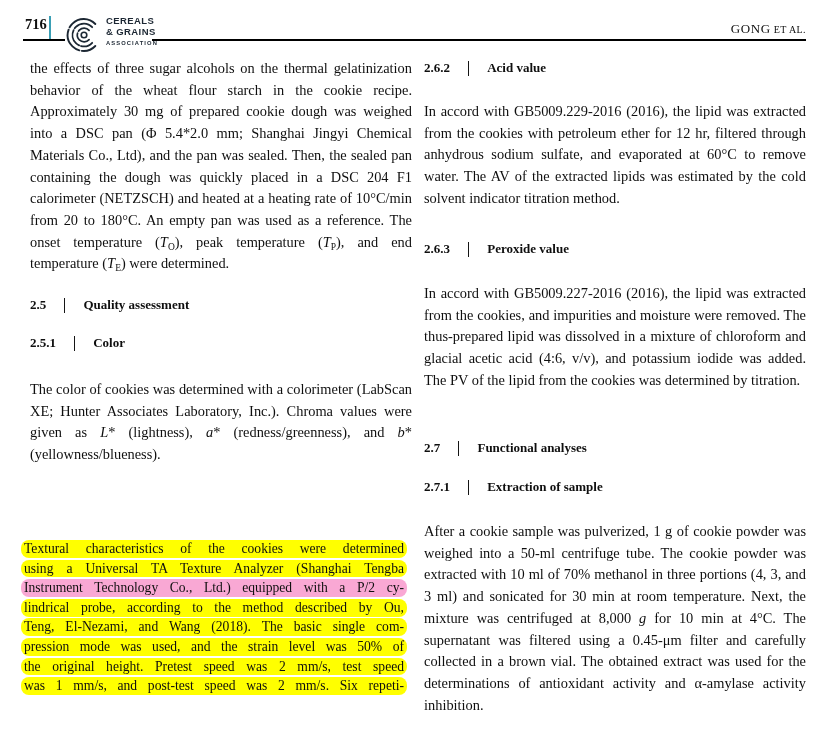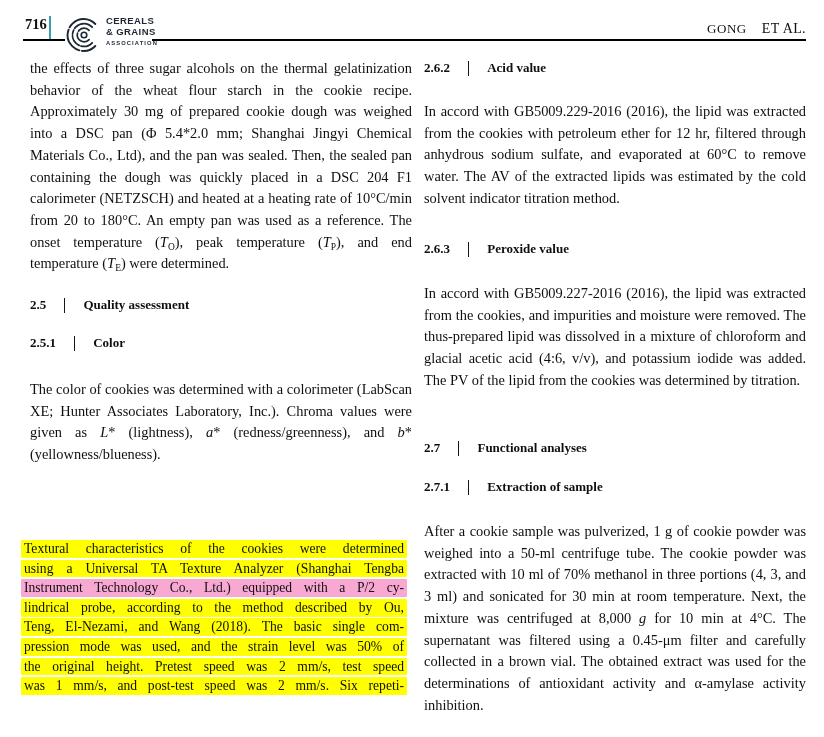--- a/index.html
+++ b/index.html
@@ -20,36 +20,36 @@
   .rule-left  { left:23px;  width:42px; }
   .rule-right { left:152px; width:654px; }
   .logo-icon { left:65px; top:13px; }
   .logo-text {
     left:106px; top:16px; font-family:"Liberation Sans","DejaVu Sans",sans-serif;
     font-weight:bold; font-size:9.5px; line-height:10.5px; letter-spacing:0.4px;
     color:#1c2733;
   }
   .logo-sub { font-size:5.8px; letter-spacing:1.1px; margin-top:1px; }
   .running-head { right:18px; top:21px; font-size:13px; letter-spacing:0.6px; white-space:nowrap; }
-  .running-head .suffix { font-size:14px; margin-left:15px; letter-spacing:0.4px; }
+  .running-head .suffix { font-size:10px; margin-left:3px; letter-spacing:0.4px; }
 
   
   p.body { font-size:14.4px; line-height:21.7px; text-align:justify; }
   p.body i, .seg-i { font-style:italic; }
   sub { font-size:66%; line-height:0; vertical-align:-0.28em; }
 
   
   .heading { display:flex; align-items:center; font-weight:bold; font-size:13px; white-space:nowrap; }
   .sec-bar { width:1.2px; height:15px; background:#151515; margin:0 18px; flex:0 0 auto; }
 
   
   .hl-block { left:21px; width:386px; }
   .hl-line {
     height:17.8px; line-height:17.9px; margin-bottom:1.8px; padding:0 3px;
-    font-size:13.6px; border-radius:1px;
+    font-size:13.6px; border-radius:8px;
     text-align:justify; text-align-last:justify; overflow:hidden;
   }
   .hl-line.last { text-align-last:left; background:transparent !important; padding:0; }
   .hl-chip { border-radius:2.5px; padding:1px 5px 2px 3px; }
 </style>
 </head>
 <body>
 
 <div class="page">
 

